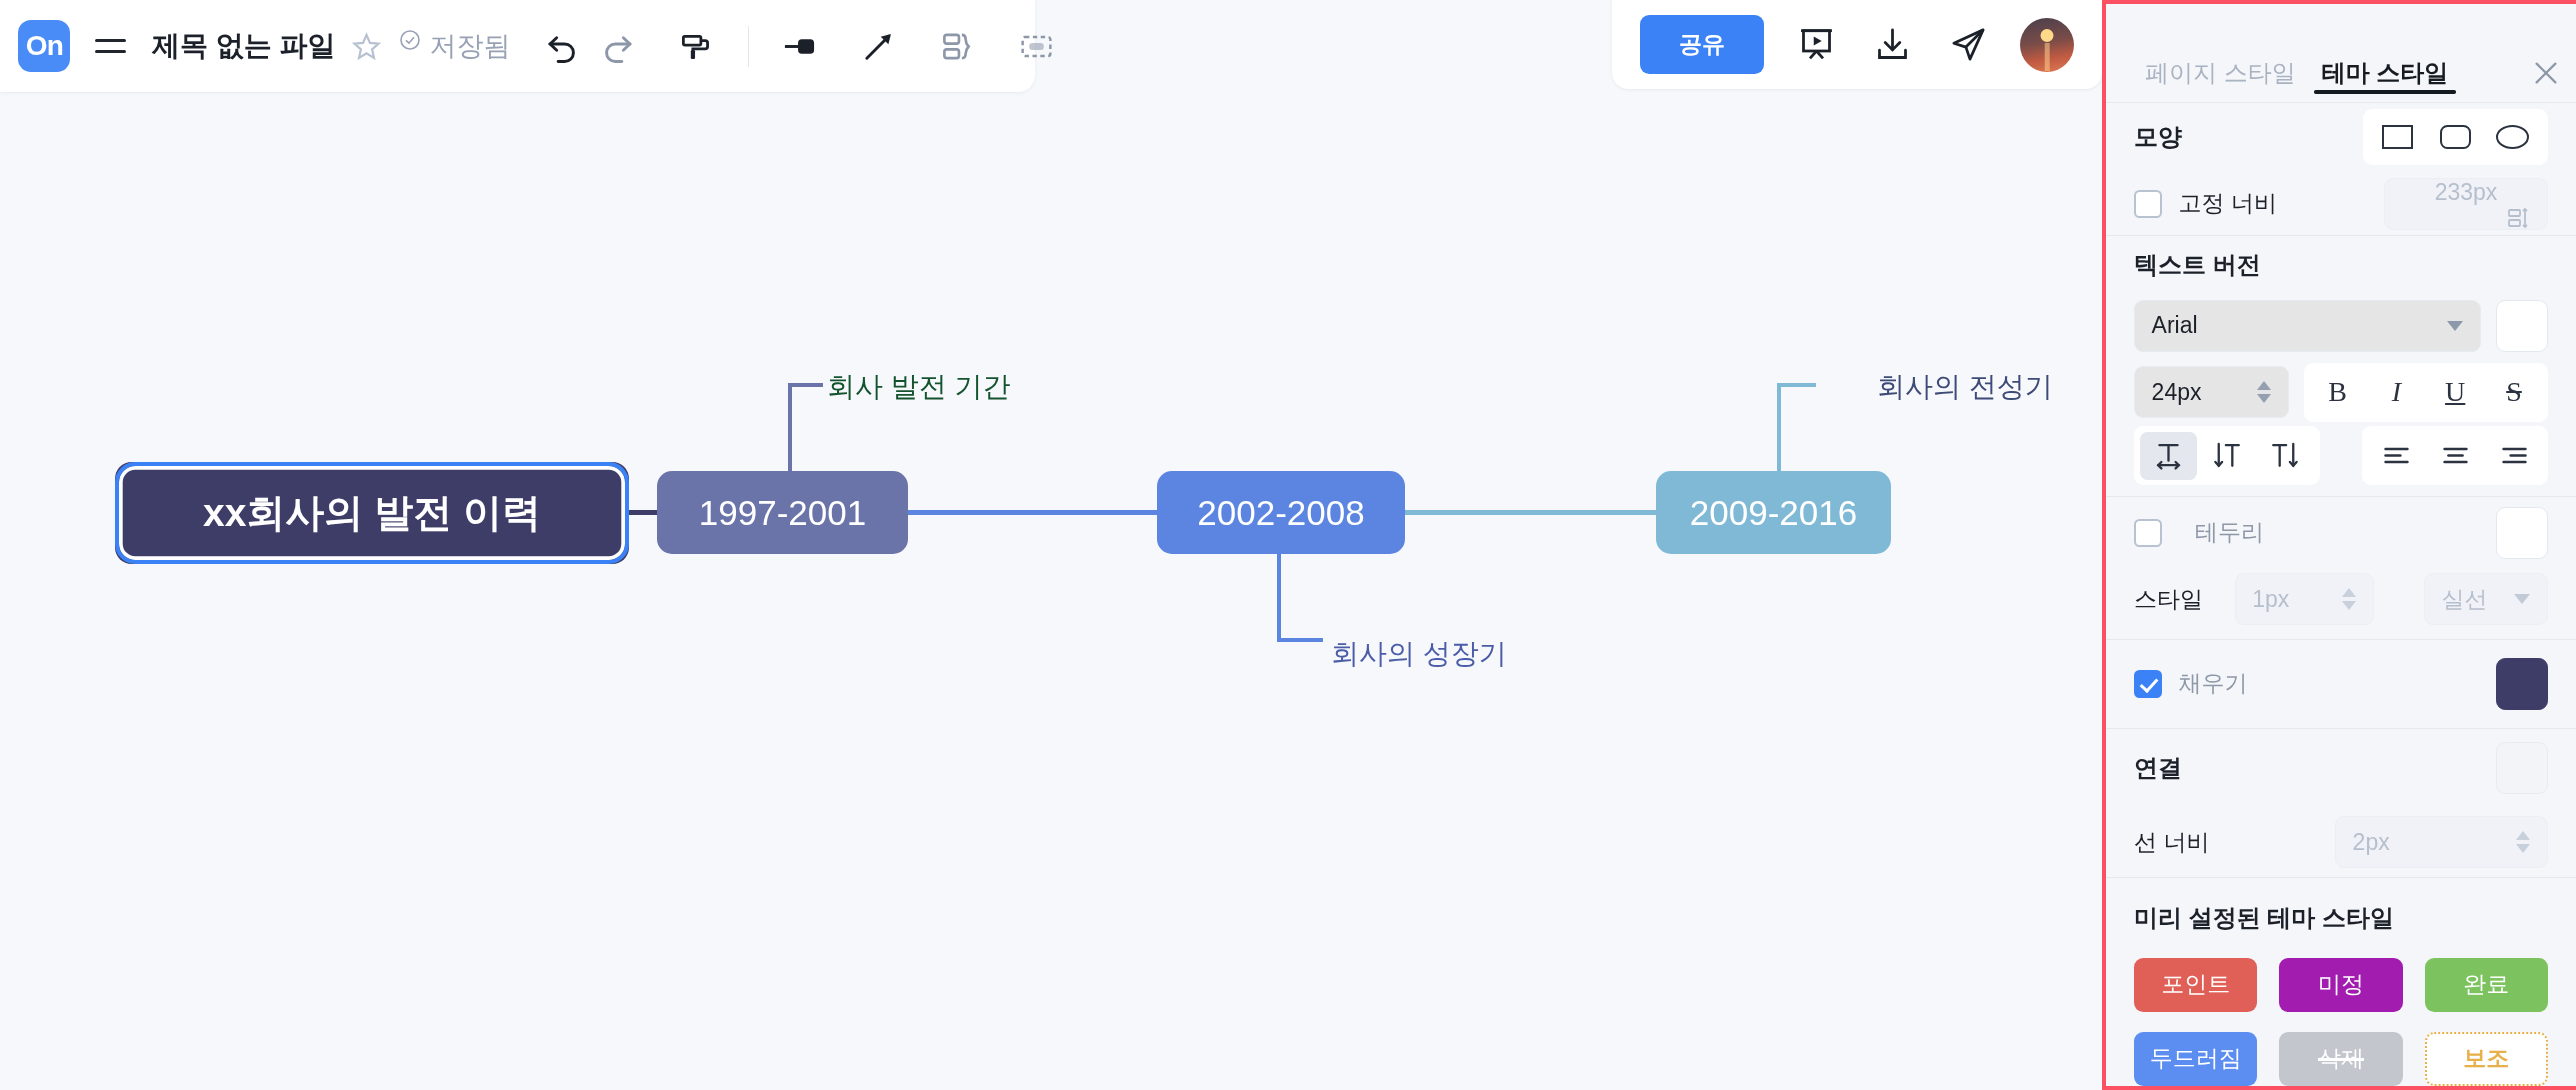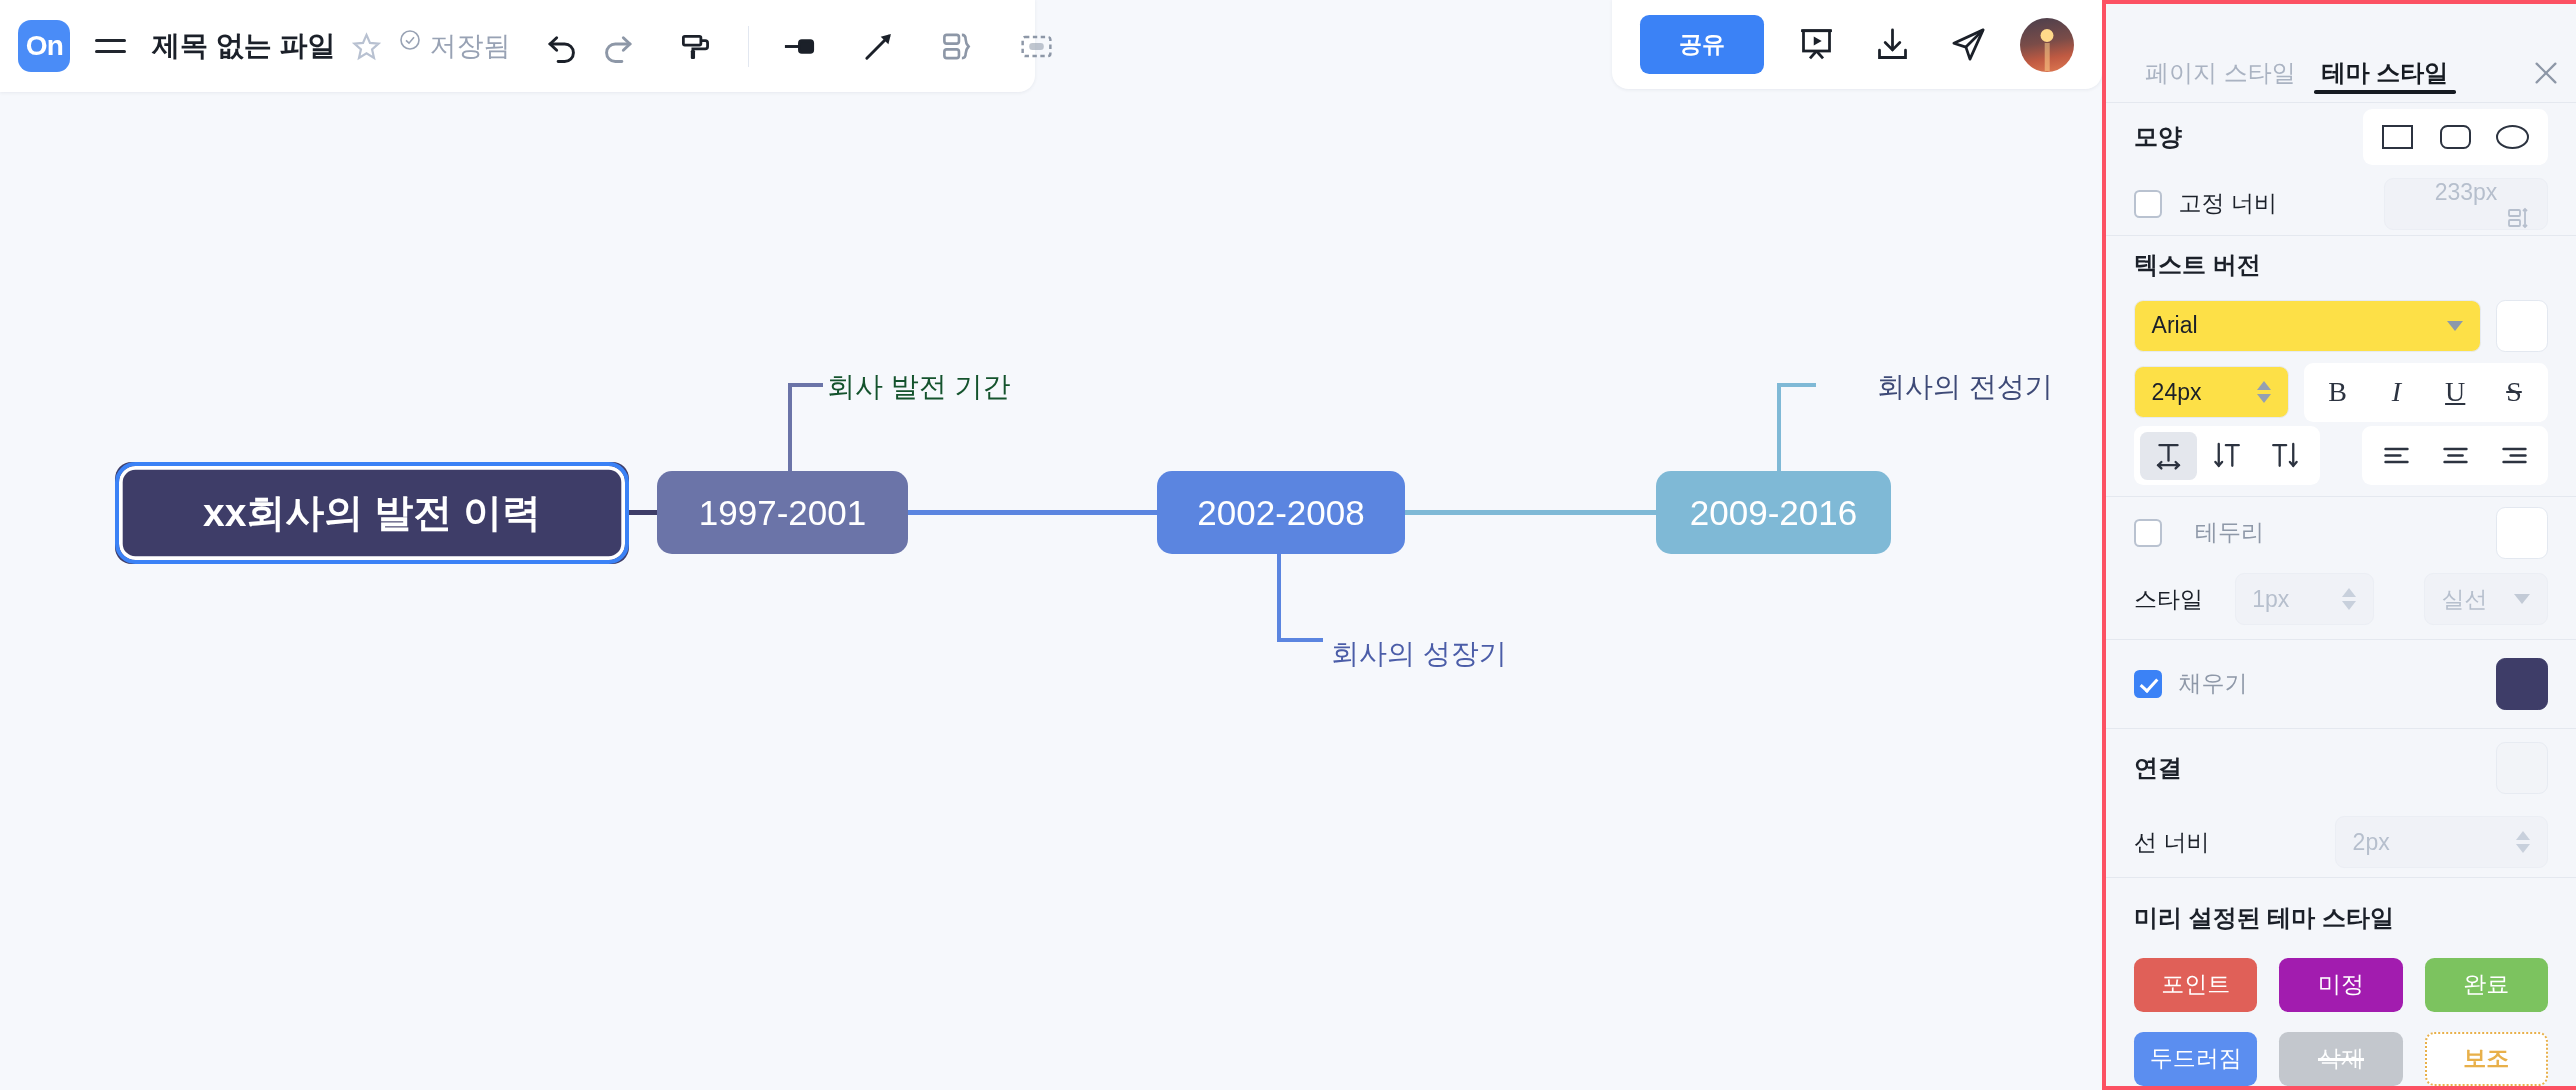--- a/index.html
+++ b/index.html
@@ -142,21 +142,21 @@
   .shape-sq { width:31px;height:24px;border:2.8px solid #2c3340;}
   .shape-rr { width:31px;height:24px;border:2.8px solid #2c3340;border-radius:7.4px;}
   .shape-ov { width:33px;height:24px;border:2.8px solid #2c3340;border-radius:50%;}
 
   .cbox { width:28px;height:28px;border:2.8px solid #b9c2d0;border-radius:5.5px;background:#fff; flex:none; cursor:pointer;}
   .cbox.checked { background:#3b82f6; border-color:#3b82f6; position:relative;}
   .cbox.checked::after{ content:""; position:absolute; left:8.3px; top:2.8px; width:7.4px;height:14px;
     border:solid #fff; border-width:0 3.7px 3.7px 0; transform:rotate(42deg);}
 
   .field {
-    background:#fde047; border:0.9px solid #e6eaf1; border-radius:9.2px;
+    background:#e5e5e5; border:0.9px solid #e6eaf1; border-radius:9.2px;
     height:52px; display:flex; align-items:center; padding: 0 16.6px; font-size:23px; color:#1b2029;
     cursor:pointer;
   }
   .field.disabled { background:#f0f2f7; color:#b6bfcd; border-color:#ebeef4;}
   .field .caret { margin-left:auto; width:0;height:0;border-left:8.3px solid transparent;border-right:8.3px solid transparent;border-top:10.2px solid #8c99ab;}
   .field.disabled .caret { border-top-color:#c2cad6; }
   .spin { margin-left:auto; display:flex; flex-direction:column; gap:4.6px; }
   .spin i { width:0;height:0;border-left:7.4px solid transparent;border-right:7.4px solid transparent; display:block;}
   .spin i.up { border-bottom:9.2px solid #94a0b2;}
   .spin i.dn { border-top:9.2px solid #94a0b2;}

